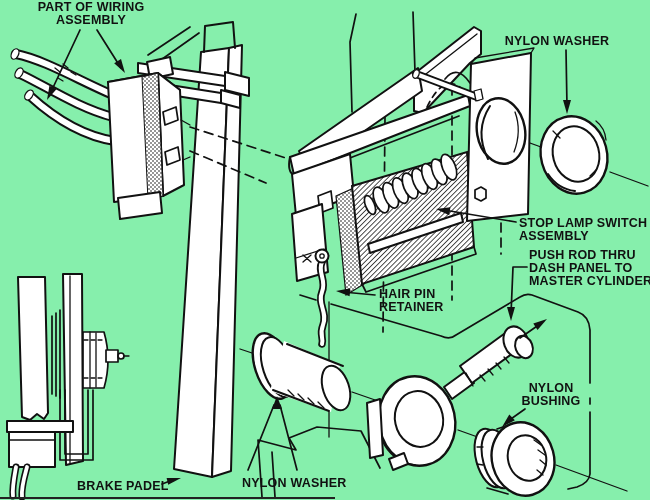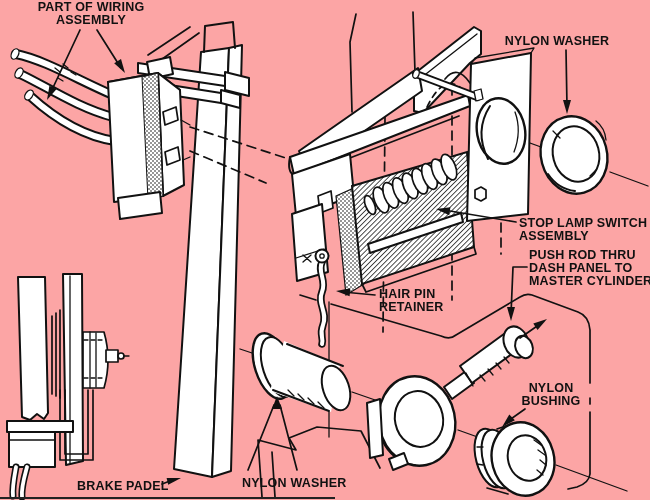--- a/index.html
+++ b/index.html
@@ -1,16 +1,16 @@
 <!DOCTYPE html>
 <html><head>
 <meta charset="utf-8">
 <style>
   html,body{margin:0;padding:0;background:#ffffff;}
-  #stage{position:relative;width:650px;height:500px;background:#fca5a5;overflow:hidden;
+  #stage{position:relative;width:650px;height:500px;background:#86efac;overflow:hidden;
          font-family:"Liberation Sans", sans-serif;}
   svg{display:block}
   text{font-family:"Liberation Sans", sans-serif;font-weight:bold;font-size:12.5px;
        letter-spacing:.2px;fill:#111;}
   .ln{stroke:#111;fill:none;stroke-width:2;stroke-linecap:round;stroke-linejoin:round}
   .thin{stroke-width:1.3}
   .med{stroke-width:1.7}
   .thick{stroke-width:2.4}
   .wf{fill:#ffffff}
   .bf{fill:#111;stroke:none}

